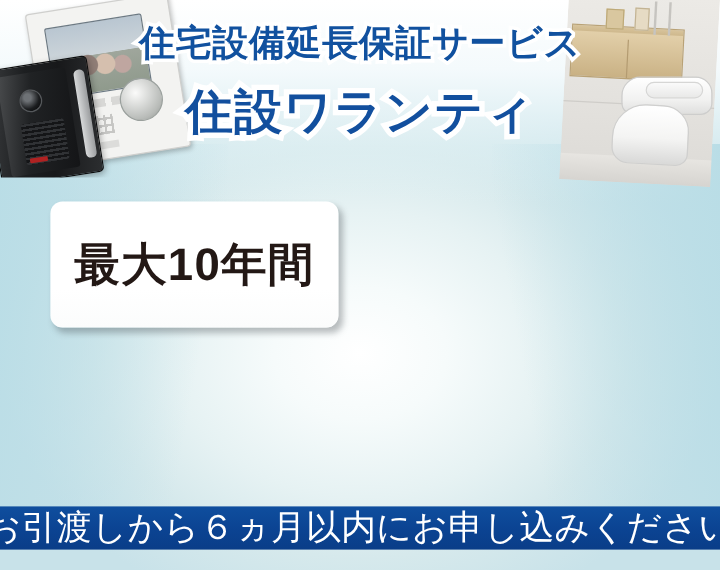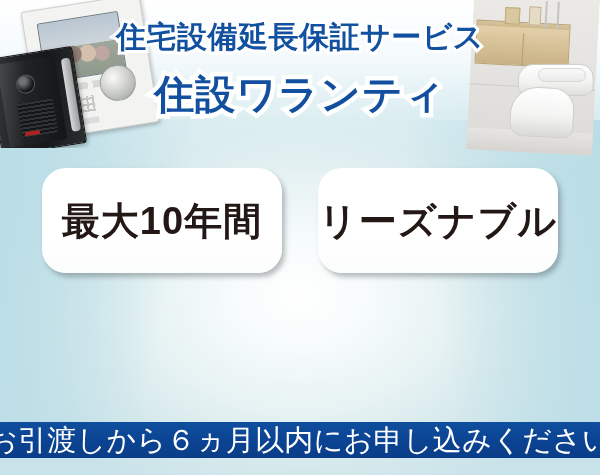--- a/index.html
+++ b/index.html
@@ -289,21 +289,21 @@
     width: 516px;
     display: grid;
     grid-template-columns: 240px 240px;
     grid-template-rows: 105px 105px;
     column-gap: 36px;
     row-gap: 19px;
     z-index: 4;
   }
   .feature-box {
     background: linear-gradient(180deg,#ffffff 0%,#ffffff 70%,#fbfcfc 100%);
-    border-radius: 24px;
+    border-radius: 10px;
     box-shadow: 3px 4px 5px rgba(60,70,75,0.35);
     display: flex;
     align-items: center;
     justify-content: center;
   }
   .feature-label {
     font-size: 38px;
     line-height: 44px;
     font-weight: bold;
     color: #231815;
@@ -377,22 +377,19 @@
   </div>
 
   <div class="subtitle">住宅設備延長保証サービス</div>
 
   <div class="title">住設ワランティ</div>
 
   <div class="features">
     <div class="feature-box">
       <span class="feature-label">最大10年間</span>
     </div>
-    <div class="feature-box">
-      <span class="feature-label">リーズナブル</span>
-    </div>
   </div>
 
   <div class="bottom-banner">
     <span class="bottom-banner-text">お引渡しから６ヵ月以内にお申し込みください</span>
   </div>
 
 </div>
 
 </body></html>

